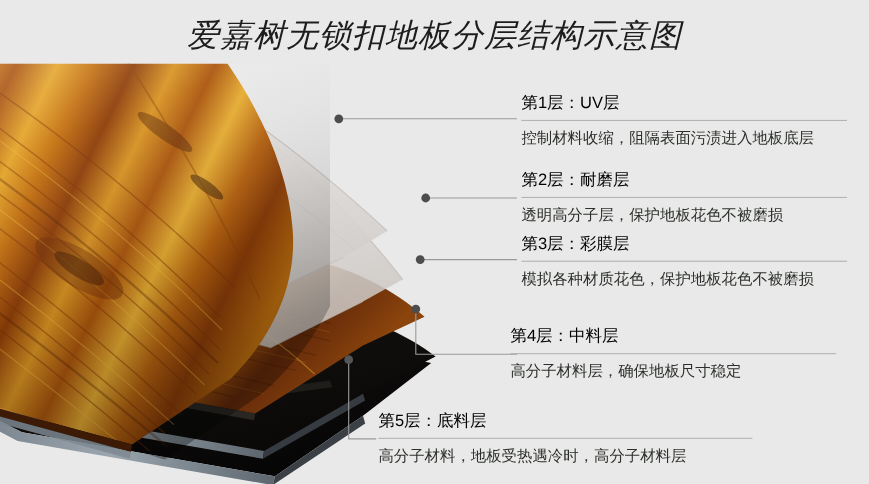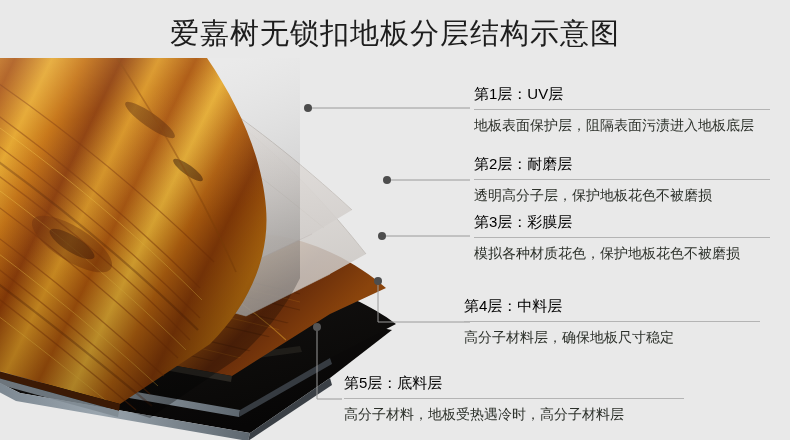--- a/index.html
+++ b/index.html
@@ -25,20 +25,21 @@
     left: 0;
     top: 14px;
     width: 790px;
     text-align: center;
     font-size: 29px;
     line-height: 38px;
     letter-spacing: 1px;
     color: #1d1d1d;
     font-weight: 400;
     white-space: nowrap;
+    font-style: italic;
   }
 
   
   #illustration {
     position: absolute;
     left: 0;
     top: 58px;
     width: 470px;
     height: 382px;
   }
@@ -313,21 +314,21 @@
 
     <g>
       <polyline points="317,327 317,399 342,399" stroke="#9a9a9a" stroke-width="1" fill="none"></polyline>
       <circle cx="317" cy="327" r="4" fill="#555555"></circle>
     </g>
   </svg>
 
   <div class="annotation" id="ann-1">
     <div class="ann-title">第1层：UV层</div>
     <div class="ann-rule"></div>
-    <div class="ann-desc">地板表面保护层，阻隔表面污渍进入地板底层</div>
+    <div class="ann-desc">控制材料收缩，阻隔表面污渍进入地板底层</div>
   </div>
 
   <div class="annotation" id="ann-2">
     <div class="ann-title">第2层：耐磨层</div>
     <div class="ann-rule"></div>
     <div class="ann-desc">透明高分子层，保护地板花色不被磨损</div>
   </div>
 
   <div class="annotation" id="ann-3">
     <div class="ann-title">第3层：彩膜层</div>

